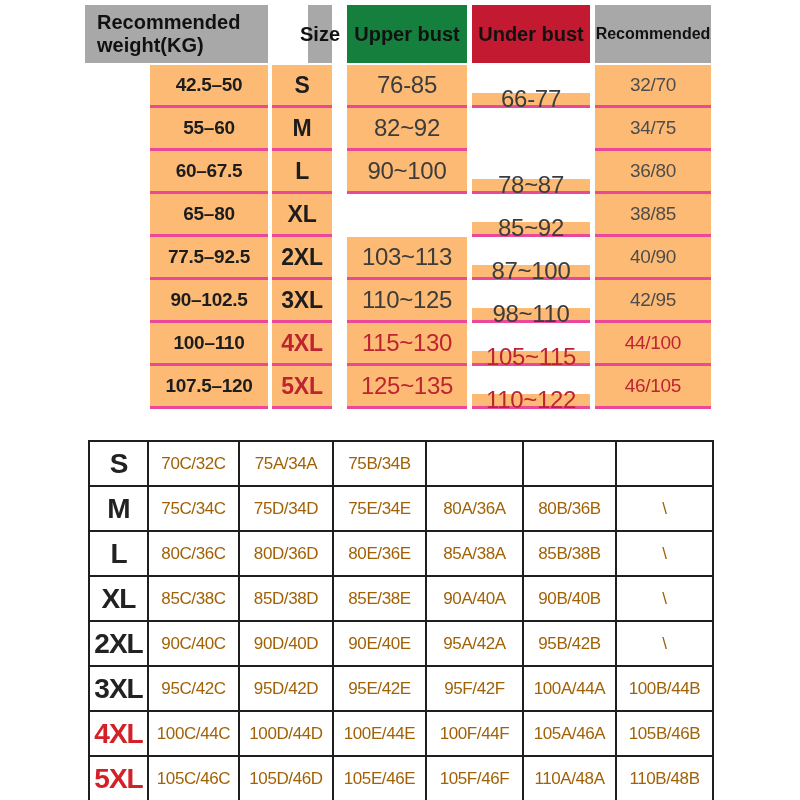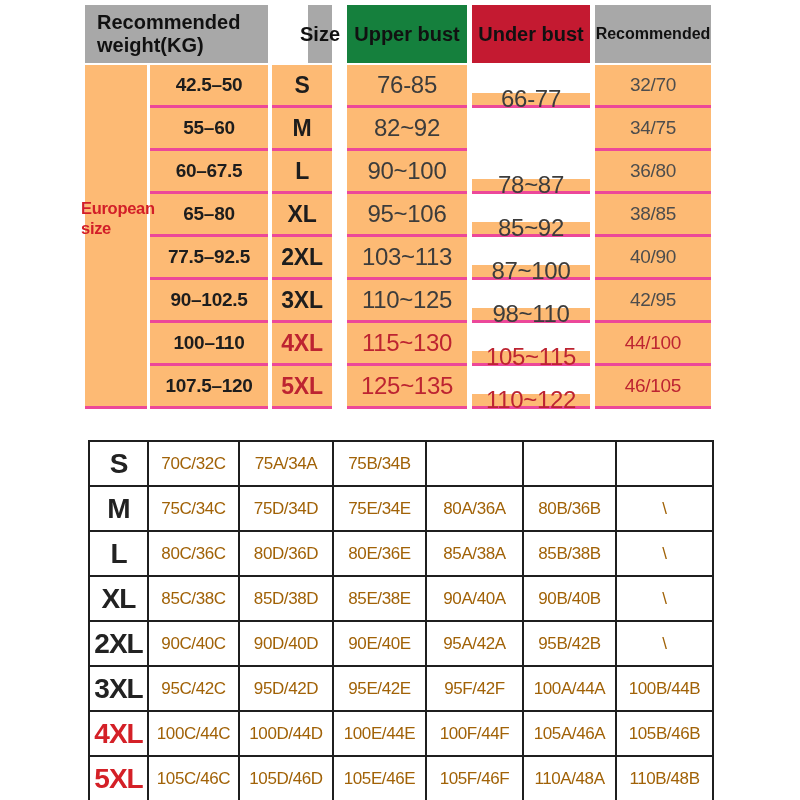--- a/index.html
+++ b/index.html
@@ -70,44 +70,40 @@
 </head>
 <body>
 
 <div class="top-table">
   <div class="th th-weight">Recommended weight(KG)</div>
   <div class="th th-size">Size</div>
   <div class="th th-upper">Upper bust</div>
   <div class="th th-rec">Recommended</div>
   <div class="th th-under">Under bust</div>
 
-  <div class="cell side-cell">
-    <div class="side-label">European size</div>
-  </div>
 
   <div class="cell c-weight r1">42.5–50</div>
   <div class="cell c-size   r1">S</div>
   <div class="cell c-upper  r1">76-85</div>
   <div class="cell c-under  r1">66-77</div>
   <div class="cell c-rec    r1">32/70</div>
 
   <div class="cell c-weight r2">55–60</div>
   <div class="cell c-size   r2">M</div>
   <div class="cell c-upper  r2">82~92</div>
   <div class="cell c-rec    r2">34/75</div>
 
   <div class="cell c-weight r3">60–67.5</div>
   <div class="cell c-size   r3">L</div>
   <div class="cell c-upper  r3">90~100</div>
   <div class="cell c-under  r3">78~87</div>
   <div class="cell c-rec    r3">36/80</div>
 
   <div class="cell c-weight r4">65–80</div>
   <div class="cell c-size   r4">XL</div>
-  <div class="cell c-upper  r4">95~106</div>
   <div class="cell c-under  r4">85~92</div>
   <div class="cell c-rec    r4">38/85</div>
 
   <div class="cell c-weight r5">77.5–92.5</div>
   <div class="cell c-size   r5">2XL</div>
   <div class="cell c-upper  r5">103~113</div>
   <div class="cell c-under  r5">87~100</div>
   <div class="cell c-rec    r5">40/90</div>
 
   <div class="cell c-weight r6">90–102.5</div>

